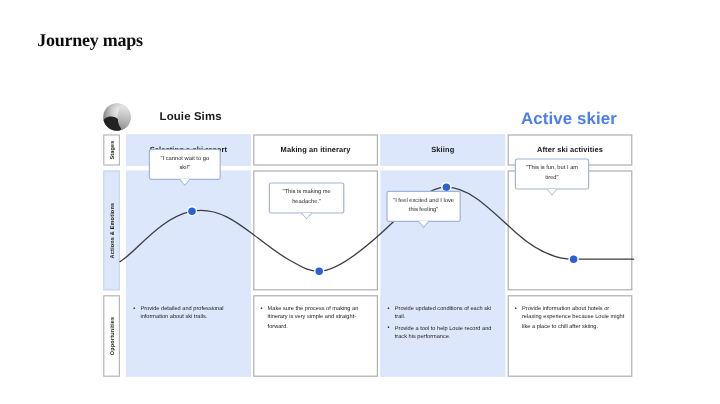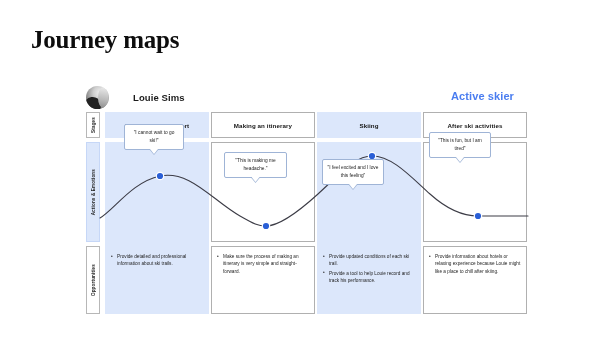--- a/index.html
+++ b/index.html
@@ -11,21 +11,21 @@
   }
 
   .page { position: relative; width: 600px; height: 337px; background: #fff; }
 
   
   .title {
     position: absolute;
     left: 31px; top: 26px;
     font-family: "Liberation Serif", serif;
     font-weight: bold;
-    font-size: 25px;
+    font-size: 15px;
     letter-spacing: -0.2px;
     color: #0d0d0d;
   }
 
   
   .persona {
     position: absolute;
     left: 86px; top: 84px;
     display: flex; align-items: center; gap: 24px;
     height: 26px;
@@ -48,21 +48,21 @@
     right: 4%; top: 6%; width: 46%; height: 92%;
     background: linear-gradient(190deg, #ededed 0%, #b9b9b9 60%, #8d8d8d 100%);
     border-radius: 50% 40% 40% 50%;
   }
   .persona-name {
     font-size: 9.5px; font-weight: bold; color: #1b1b1b; letter-spacing: .1px;
   }
   .persona-role {
     position: absolute; right: 0; top: 90px;
     width: 600px; text-align: right; padding-right: 86px;
-    font-size: 11px; font-weight: bold; color: #4a7df0; letter-spacing: .1px;
+    font-size: 14px; font-weight: bold; color: #4a7df0; letter-spacing: .1px;
   }
 
   
   .board { position: absolute; left: 86px; top: 112px; width: 428px; height: 202px; }
 
   
   .rail { position: absolute; left: 0; top: 0; width: 14px; height: 202px; }
   .rail-cell {
     position: absolute; left: 0; width: 14px;
     border: 1px solid #b7b7b7; background: #fff;

